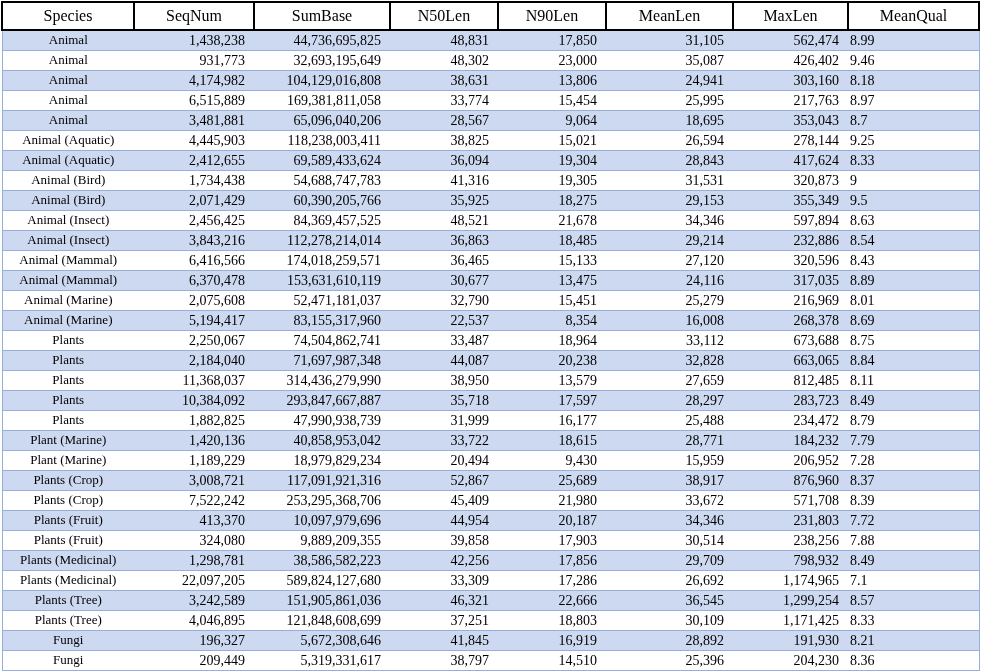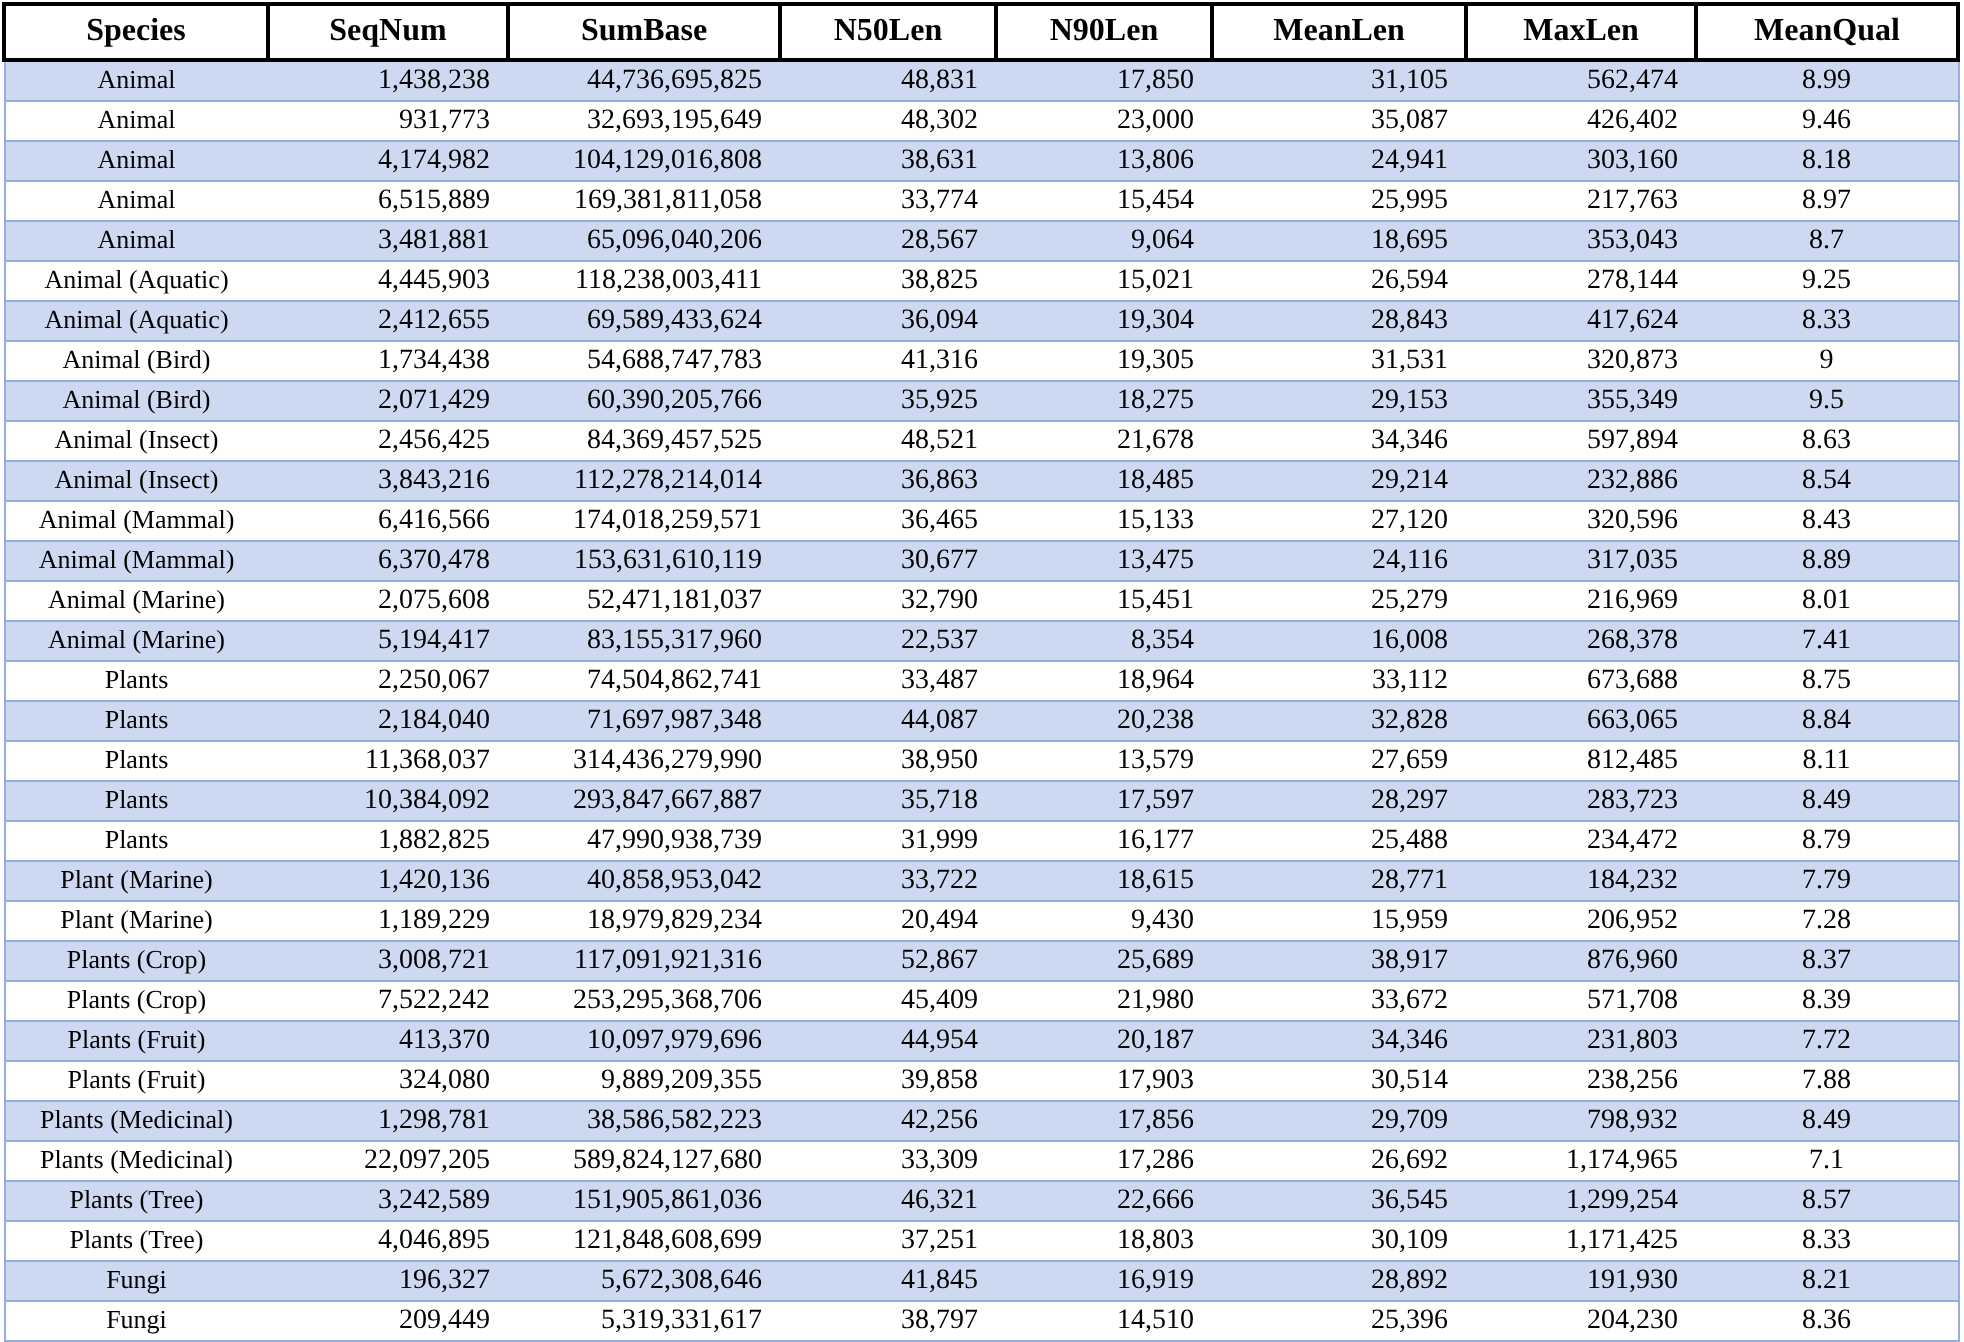--- a/index.html
+++ b/index.html
@@ -16,21 +16,21 @@
   }
   table.species-table {
     border-collapse: collapse;
     table-layout: fixed;
     width: 979px;
     margin: 1px 0 0 1px;
   }
   table.species-table thead th {
     background: var(--header-bg, #ffffff);
     border: 2px solid var(--header-border, #000000);
-    font-weight: bold;
+    font-weight: normal;
     font-size: 16px;
     color: var(--text-color, #000000);
     text-align: center;
     height: 24px;
     padding: 1px 2px;
     line-height: 1.15;
   }
   table.species-table tbody td {
     font-size: 14px;
     color: var(--text-color, #000000);
@@ -48,21 +48,21 @@
     background: #ffffff;
   }
   table.species-table tbody td:first-child {
     border-left: 1px solid var(--row-border, #95aedc);
     text-align: center;
     font-size: 13px;
     margin-top: 41px;
   }
   table.species-table tbody td:last-child {
     border-right: 1px solid var(--row-border, #95aedc);
-    text-align: center;
+    text-align: left;
   }
   
   table.species-table tbody td:nth-child(2),
   table.species-table tbody td:nth-child(3),
   table.species-table tbody td:nth-child(4),
   table.species-table tbody td:nth-child(5),
   table.species-table tbody td:nth-child(6),
   table.species-table tbody td:nth-child(7) {
     text-align: right;
     padding-right: 9px;
@@ -237,21 +237,21 @@
           <td>8.01</td>
         </tr>
         <tr>
           <td>Animal (Marine)</td>
           <td>5,194,417</td>
           <td>83,155,317,960</td>
           <td>22,537</td>
           <td>8,354</td>
           <td>16,008</td>
           <td>268,378</td>
-          <td>7.41</td>
+          <td>8.69</td>
         </tr>
         <tr>
           <td>Plants</td>
           <td>2,250,067</td>
           <td>74,504,862,741</td>
           <td>33,487</td>
           <td>18,964</td>
           <td>33,112</td>
           <td>673,688</td>
           <td>8.75</td>

